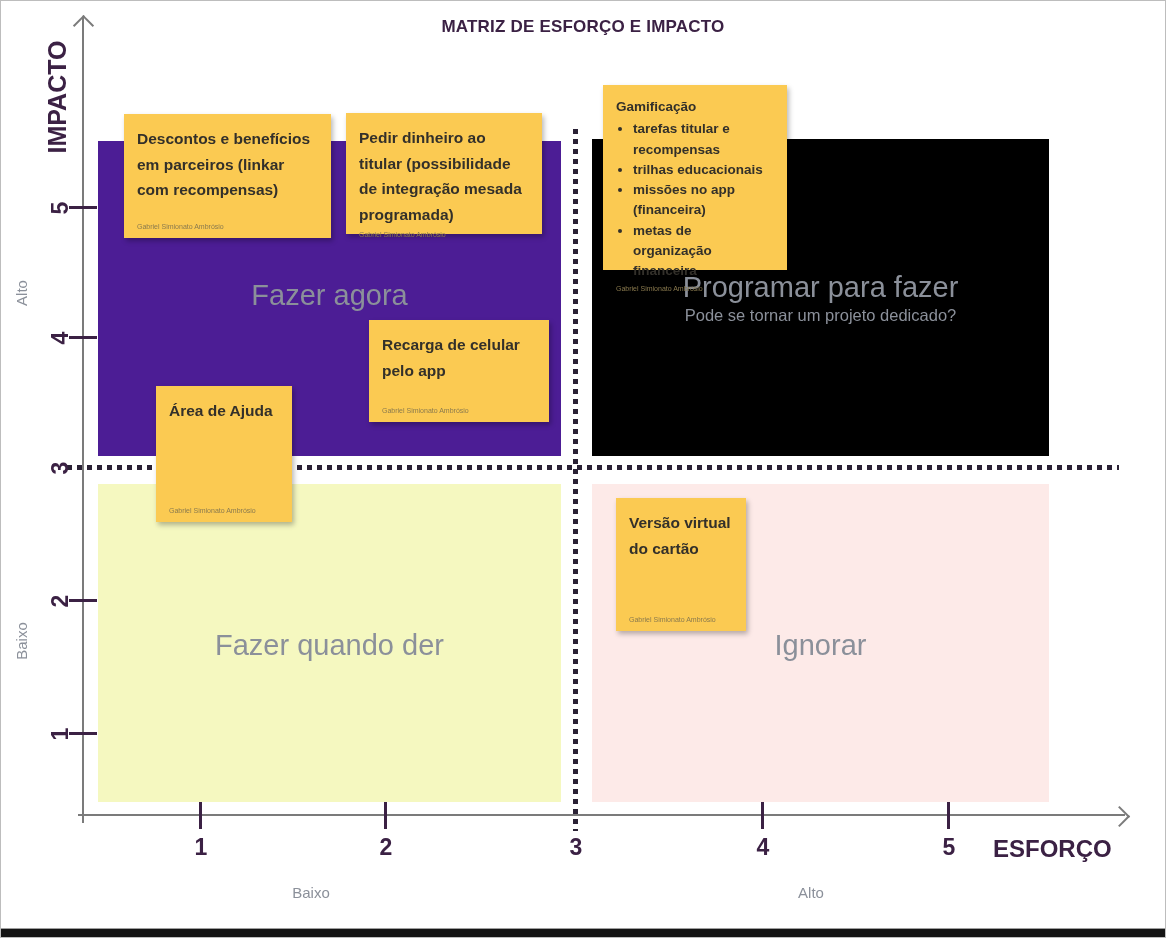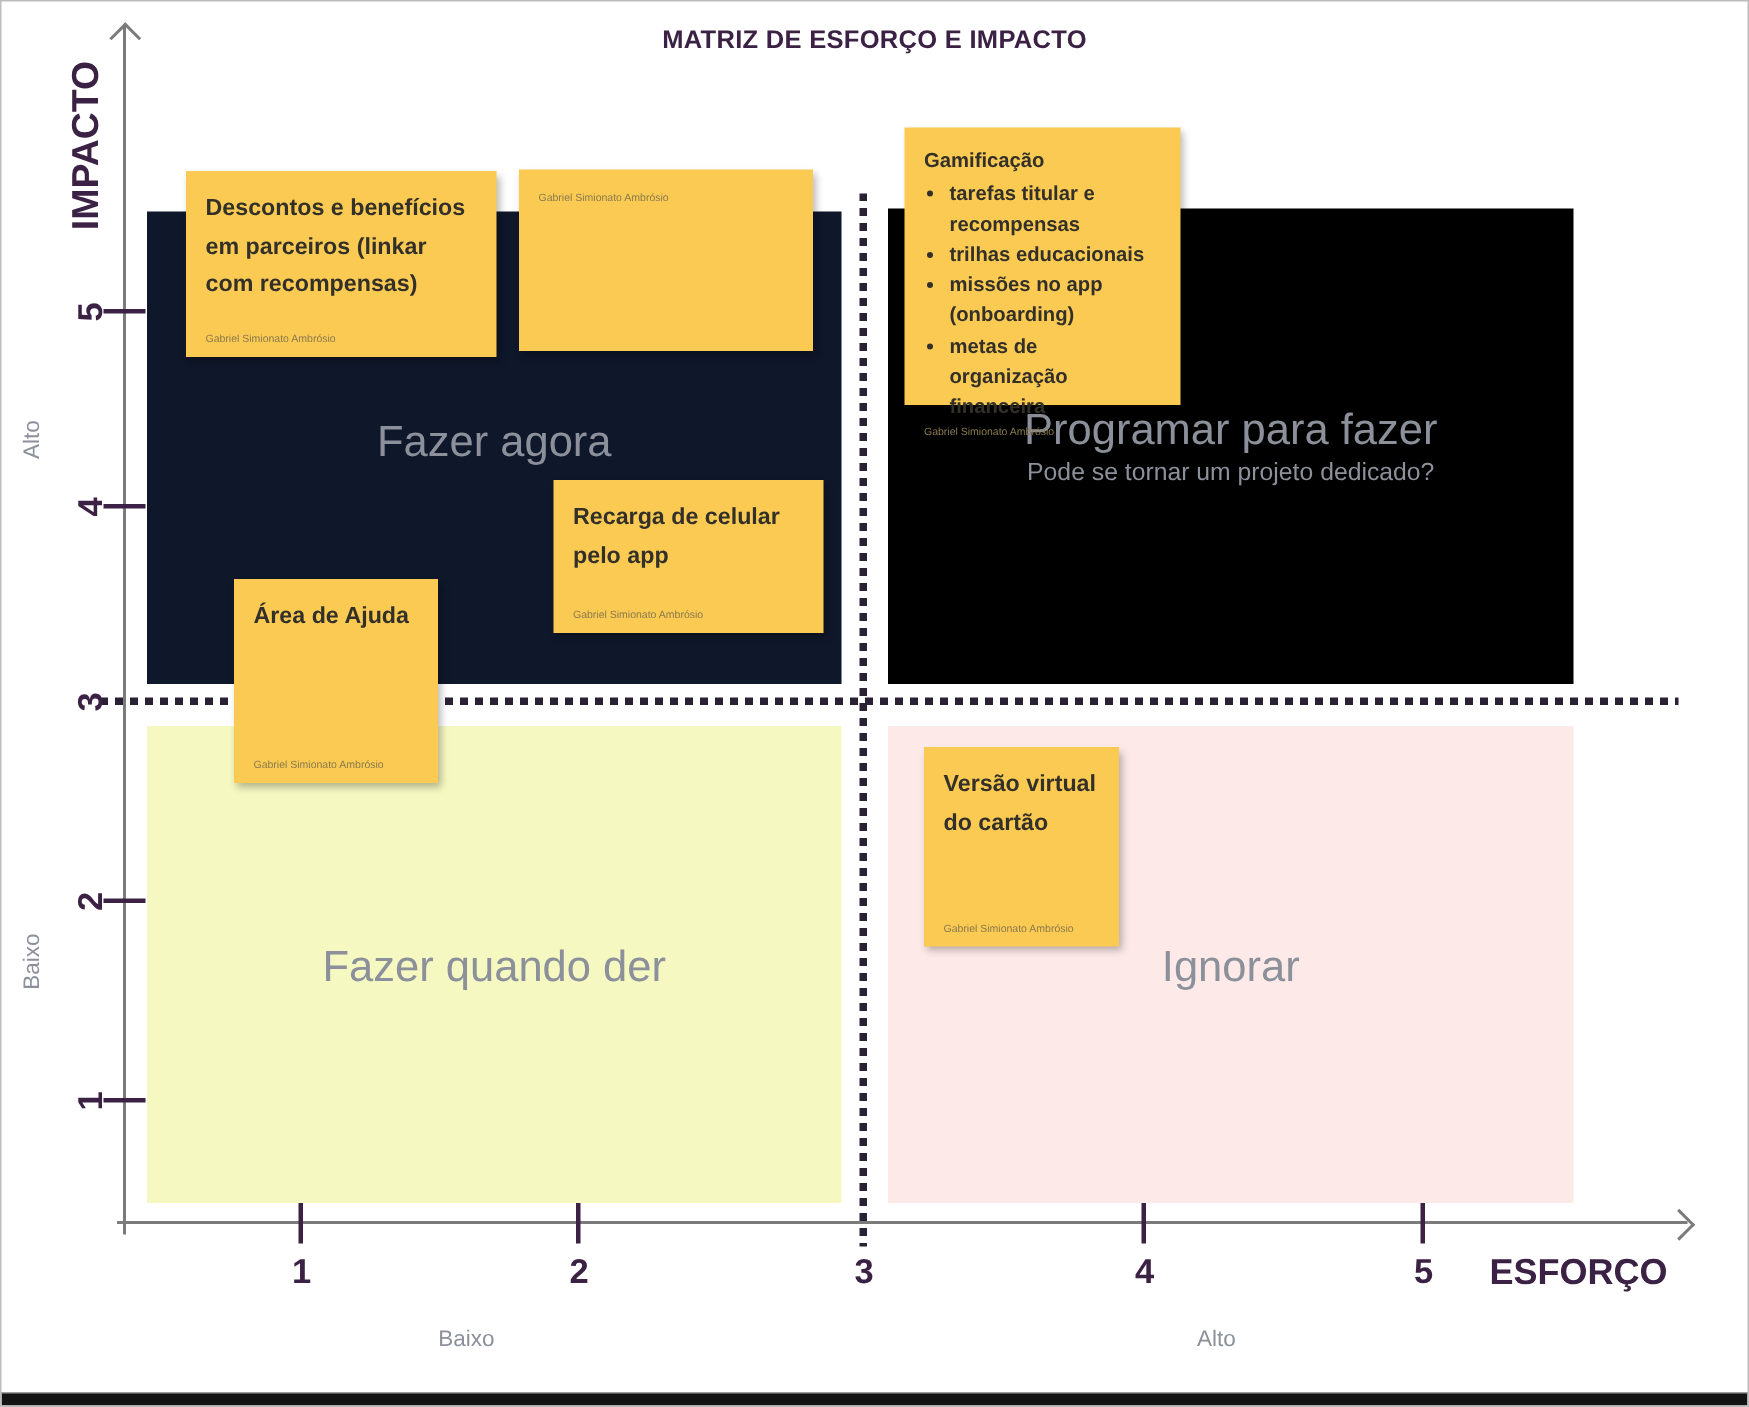--- a/index.html
+++ b/index.html
@@ -9,21 +9,21 @@
     font-family:"Liberation Sans", sans-serif;
     overflow:hidden;
   }
   .title {
     position:absolute; top:16px; left:0; width:100%;
     text-align:center; font-size:17px; font-weight:bold;
     letter-spacing:0.2px; color:#3b2144; z-index:4;
   }
   
   .quad { position:absolute; z-index:1; }
-  .q-tl { left:97px;  top:140px; width:463px; height:315px; background:#0f172a; }
+  .q-tl { left:97px;  top:140px; width:463px; height:315px; background:#4c1d95; }
   .q-tr { left:591px; top:138px; width:457px; height:317px; background:#000000; }
   .q-bl { left:97px;  top:483px; width:463px; height:318px; background:#f5f8c0; }
   .q-br { left:591px; top:483px; width:457px; height:318px; background:#fdeae8; }
   .quad-label {
     position:absolute; width:100%; text-align:center;
     color:#8b909a; font-size:29px; line-height:1.15;
   }
   .q-tl .quad-label { top:138px; }
   .q-bl .quad-label, .q-br .quad-label { top:145px; }
   .q-tr .quad-label { top:132px; }
@@ -167,30 +167,31 @@
   <div class="yzone yzone-baixo">Baixo</div>
   <div class="xzone xzone-baixo">Baixo</div>
   <div class="xzone xzone-alto">Alto</div>
 
   <div class="note note-1">
     <div class="note-text">Descontos e benefícios em parceiros (linkar com recompensas)</div>
     <div class="note-author">Gabriel Simionato Ambrósio</div>
   </div>
 
   <div class="note note-2">
+    <div class="note-text">Pedir dinheiro ao titular (possibilidade de integração mesada programada)</div>
     <div class="note-author">Gabriel Simionato Ambrósio</div>
   </div>
 
   <div class="note note-3">
     <div class="note-text">
       <span>Gamificação</span>
       <ul class="note-bullets">
         <li>tarefas titular e recompensas</li>
         <li>trilhas educacionais</li>
-        <li>missões no app (onboarding)</li>
+        <li>missões no app (financeira)</li>
         <li>metas de organização financeira</li>
       </ul>
     </div>
     <div class="note-author">Gabriel Simionato Ambrósio</div>
   </div>
 
   <div class="note note-4">
     <div class="note-text">Recarga de celular pelo app</div>
     <div class="note-author">Gabriel Simionato Ambrósio</div>
   </div>

